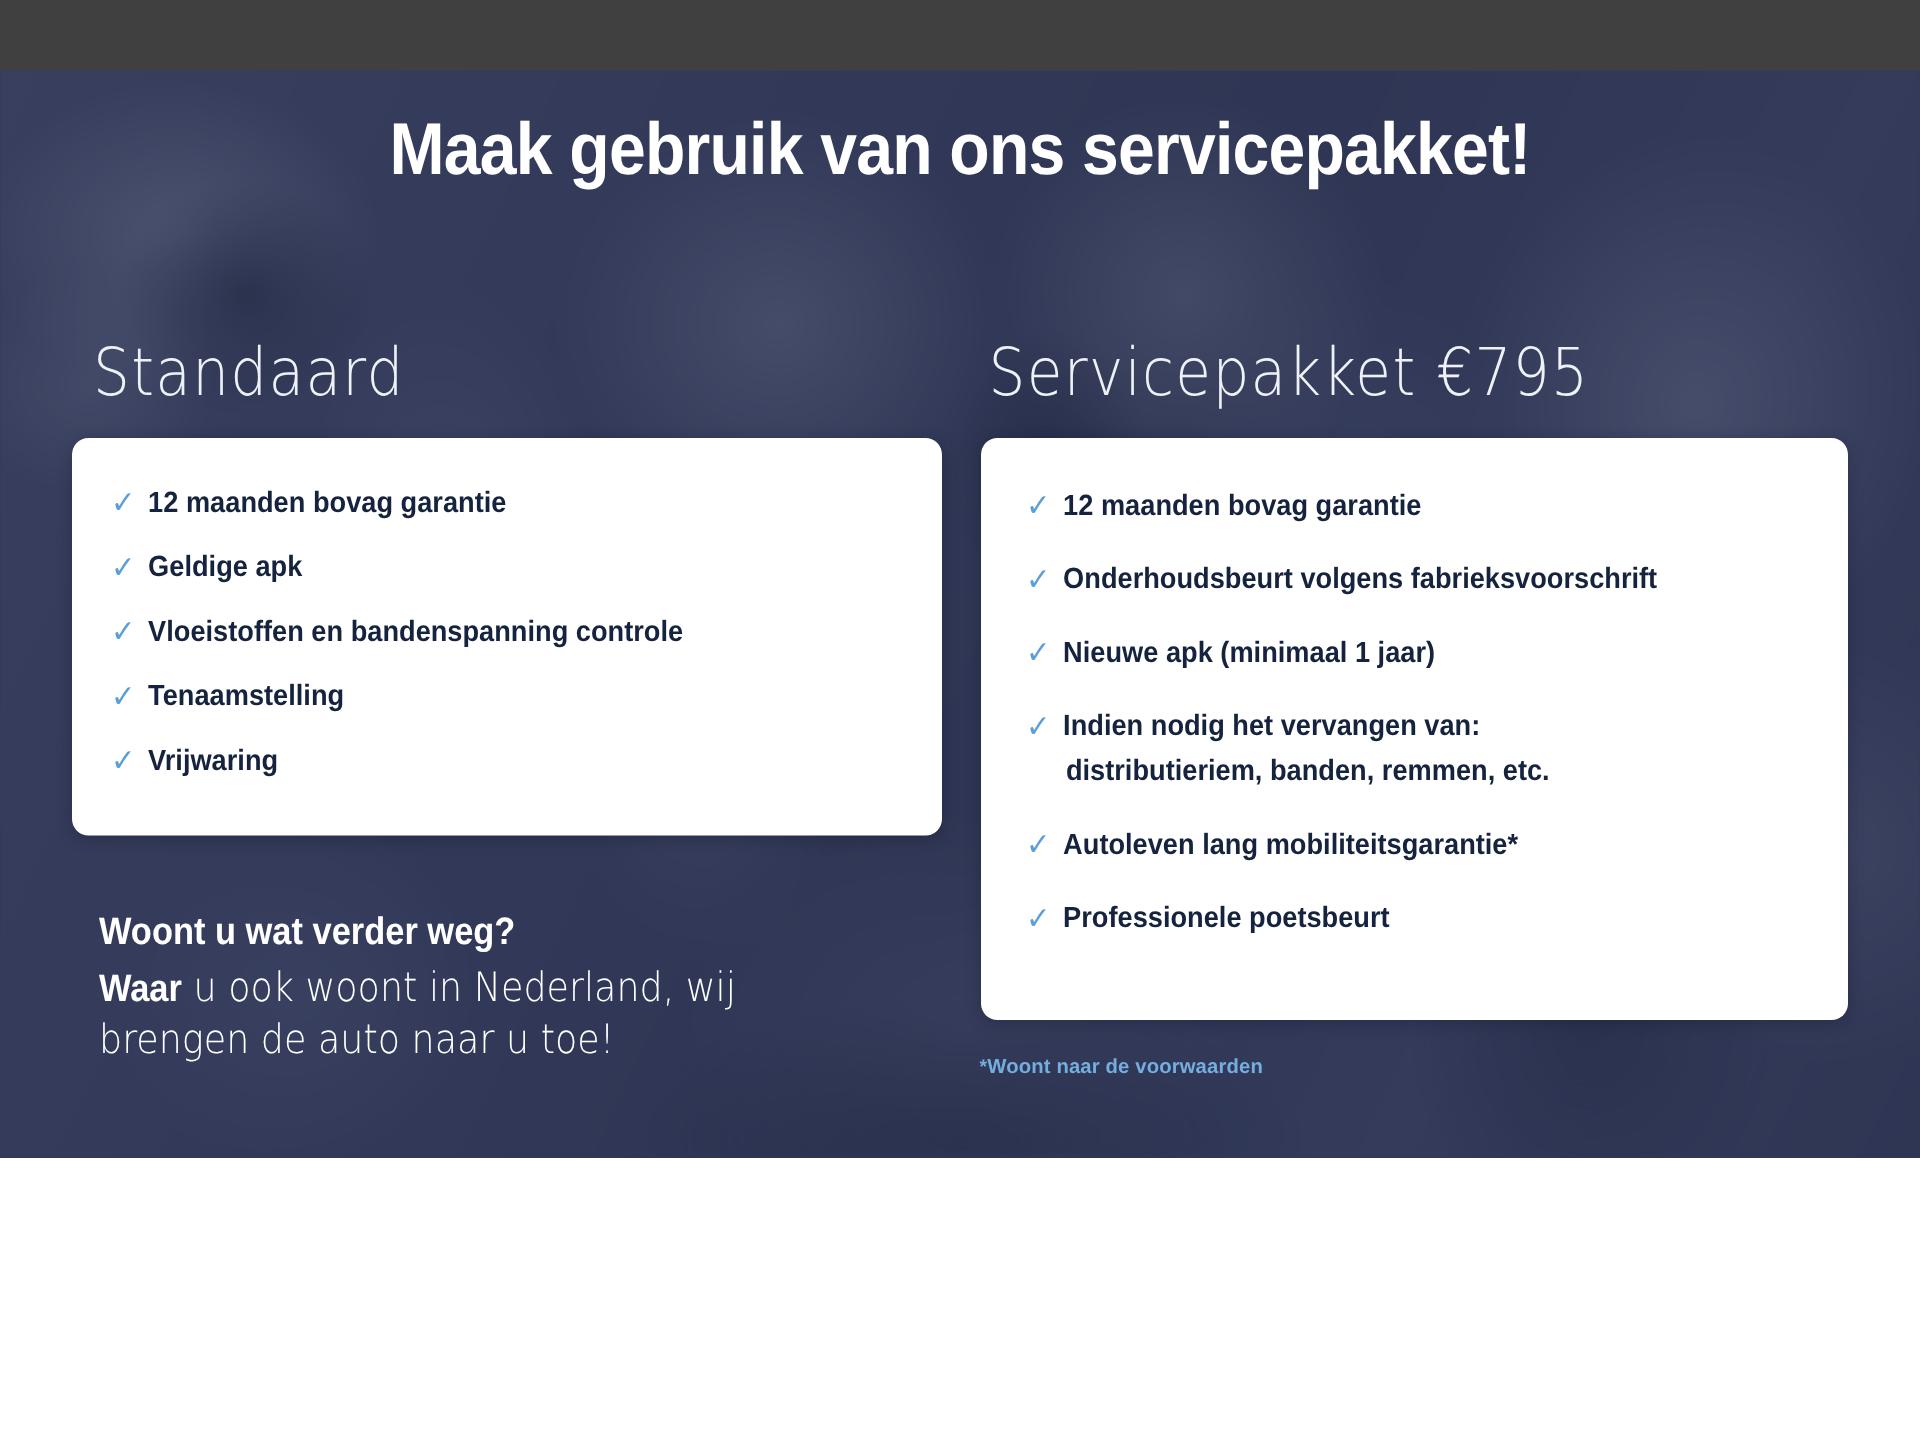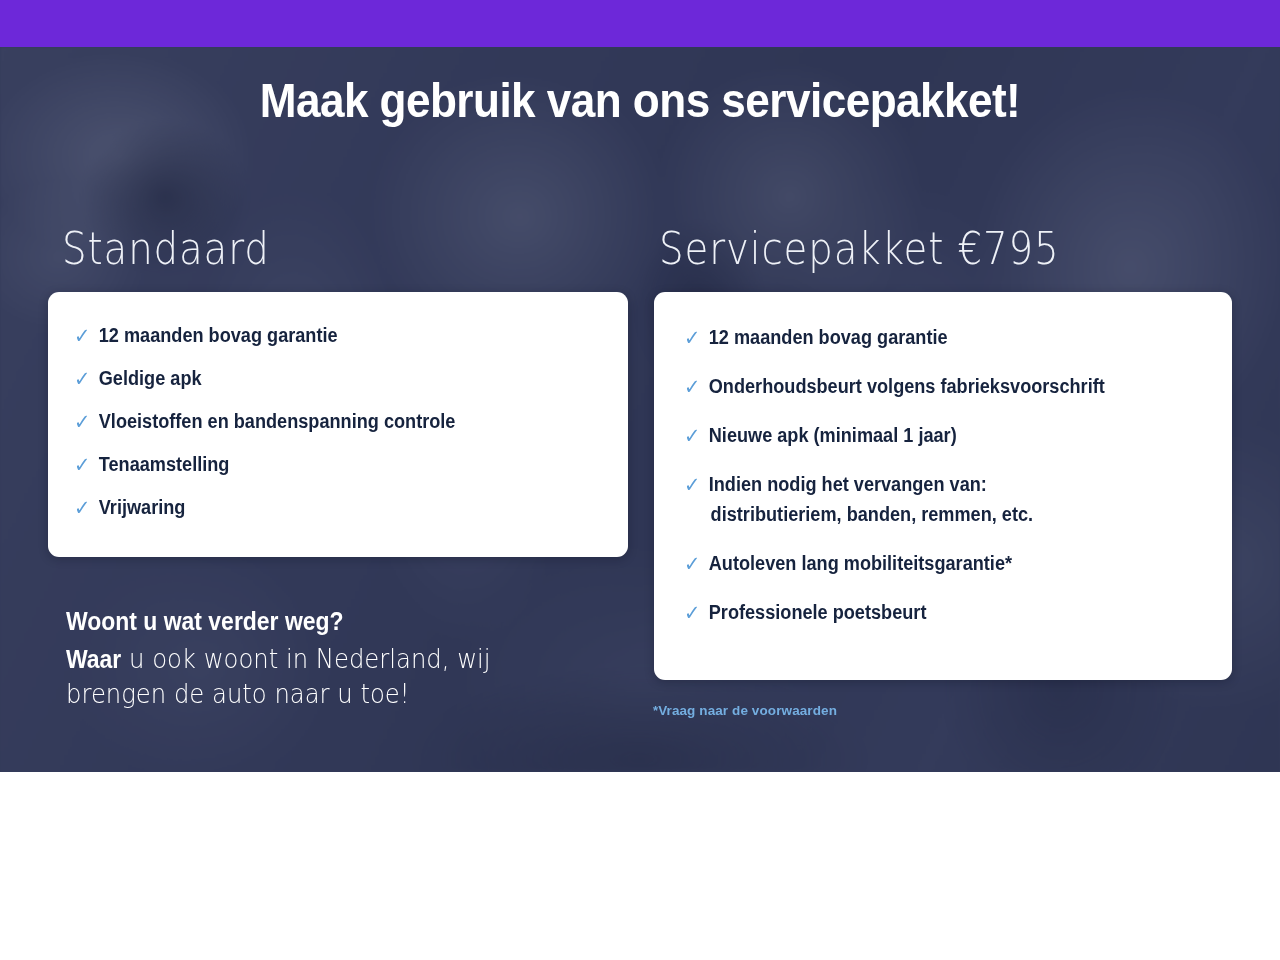--- a/index.html
+++ b/index.html
@@ -2,21 +2,21 @@
 <html><head>
 <meta charset="utf-8">
 <style>
   html,body{margin:0;padding:0;}
   body{
     width:1280px;height:960px;
     background:#ffffff;
     font-family:"Liberation Sans", sans-serif;
     overflow:hidden;
   }
-  .page{position:relative;width:1280px;height:960px;background:#6d28d9;text-decoration:underline;}
+  .page{position:relative;width:1280px;height:960px;background:#404040;text-decoration:underline;}
 
   
   .hero{
     position:absolute;left:0;top:47px;width:1280px;height:725px;
     overflow:hidden;
     background:#3b4260;
   }
   .photo{
     position:absolute;inset:0;
     
@@ -228,21 +228,21 @@
       </li>
     </ul>
   </div>
 
   <div class="promo">
     <span class="line1 strong">Woont u wat verder weg?</span>
     <span><span class="strong">Waar</span><span> u ook woont in Nederland, wij</span> <span>brengen de auto naar u toe!</span></span>
   </div>
 
   <div class="footnote">
-    <span class="star">*</span><span>Vraag naar de voorwaarden</span>
+    <span class="star">*</span><span>Woont naar de voorwaarden</span>
   </div>
 
   <div class="footer">
     
 
     
   </div>
 
 </div>
 

